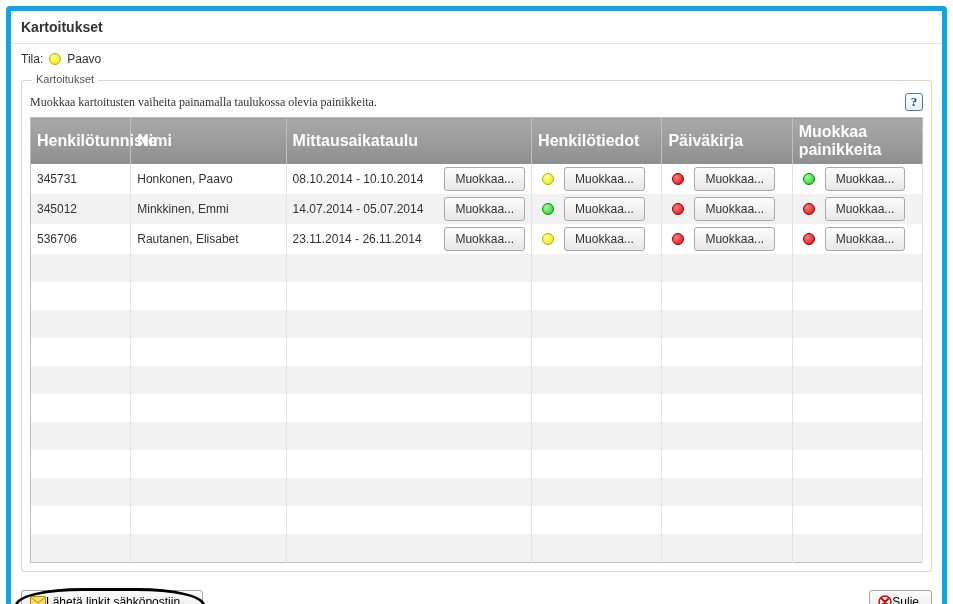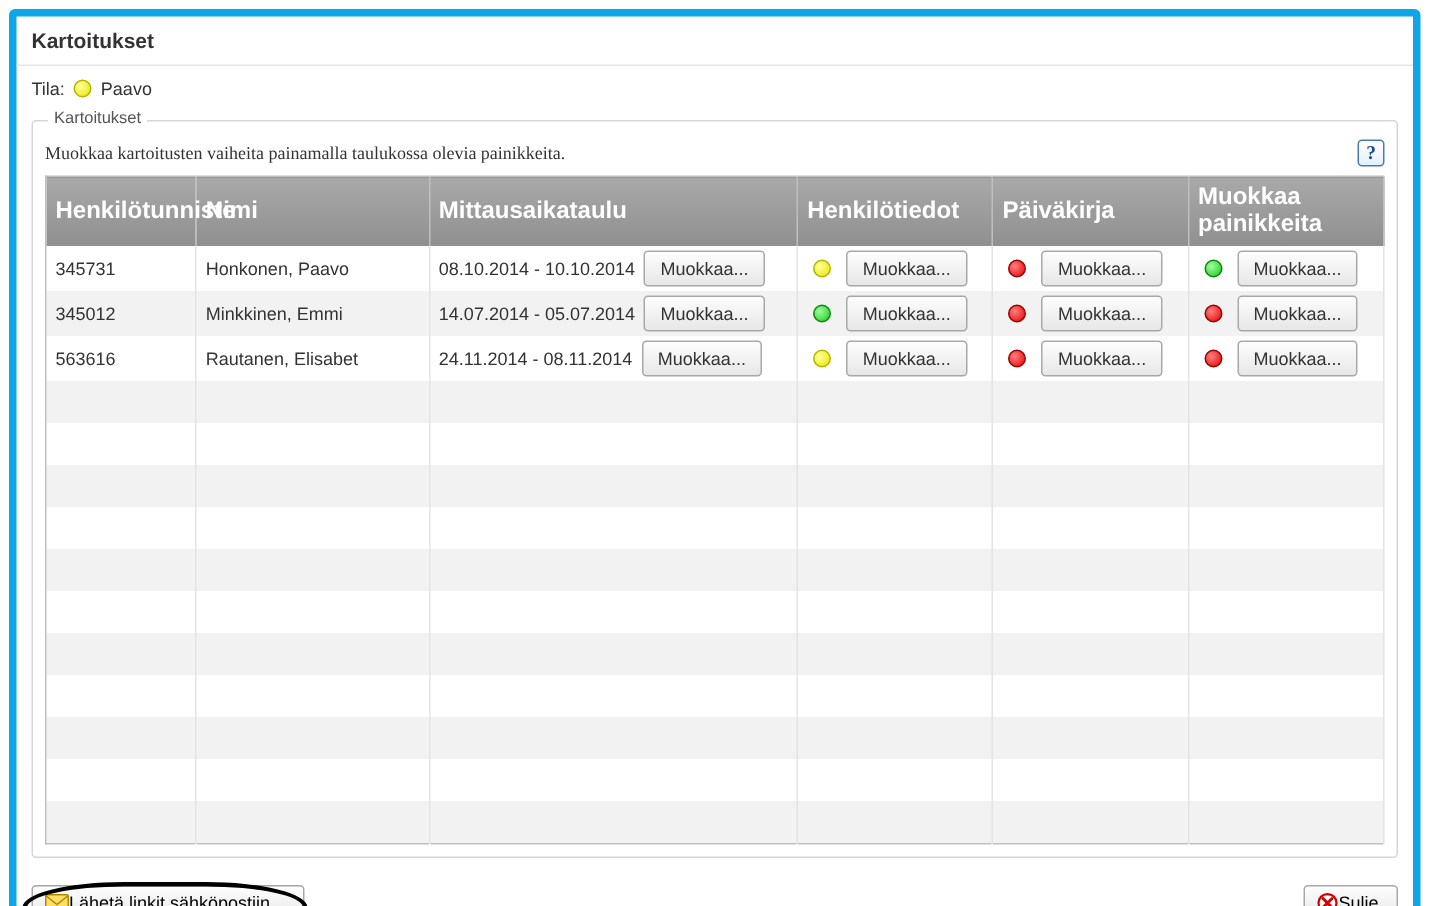--- a/index.html
+++ b/index.html
@@ -94,21 +94,21 @@
   }
   table.grid td {
     padding: 3px 6px;
     border-right: 1px solid #e3e3e3;
     height: 28px;
     vertical-align: middle;
     font-size: 12px;
   }
   table.grid tr:nth-child(even) td { background: #f2f2f2; }
   table.grid tr:nth-child(odd) td  { background: #ffffff; }
-  .cell-flex-right { display: flex; align-items: center; justify-content: flex-start; gap: 6px; }
+  .cell-flex-right { display: flex; align-items: center; justify-content: space-between; gap: 6px; }
   .cell-flex-status { display: flex; align-items: center; gap: 10px; padding-left:4px; }
   .btn {
     background: linear-gradient(#fdfdfd, #e7e7e7);
     border: 1px solid #a8a8a8;
     border-radius: 3px;
     padding: 4px 10px;
     font-size: 12px;
     cursor: pointer;
     color: #333;
   }
@@ -237,25 +237,25 @@
               </div>
             </td>
             <td>
               <div class="cell-flex-status">
                 <span class="status-dot dot-red"></span>
                 <button class="btn">Muokkaa...</button>
               </div>
             </td>
           </tr>
           <tr>
-            <td>563616</td>
+            <td>536706</td>
             <td>Rautanen, Elisabet</td>
             <td>
               <div class="cell-flex-right">
-                <span>24.11.2014 - 08.11.2014</span>
+                <span>23.11.2014 - 26.11.2014</span>
                 <button class="btn">Muokkaa...</button>
               </div>
             </td>
             <td>
               <div class="cell-flex-status">
                 <span class="status-dot dot-yellow"></span>
                 <button class="btn">Muokkaa...</button>
               </div>
             </td>
             <td>

